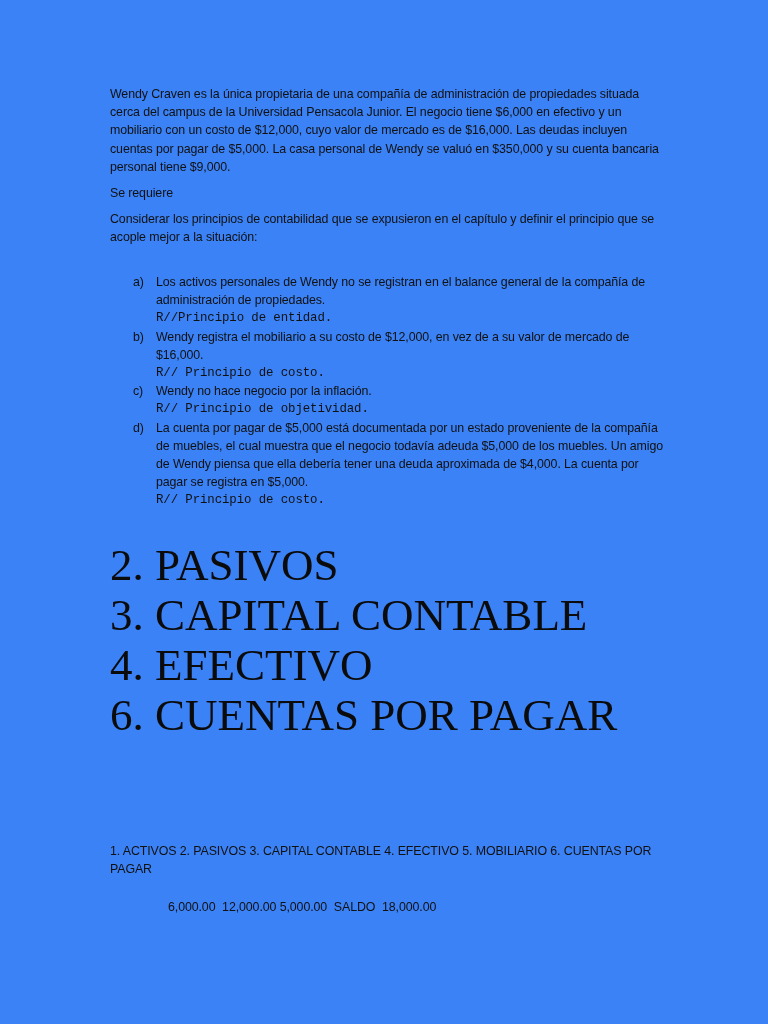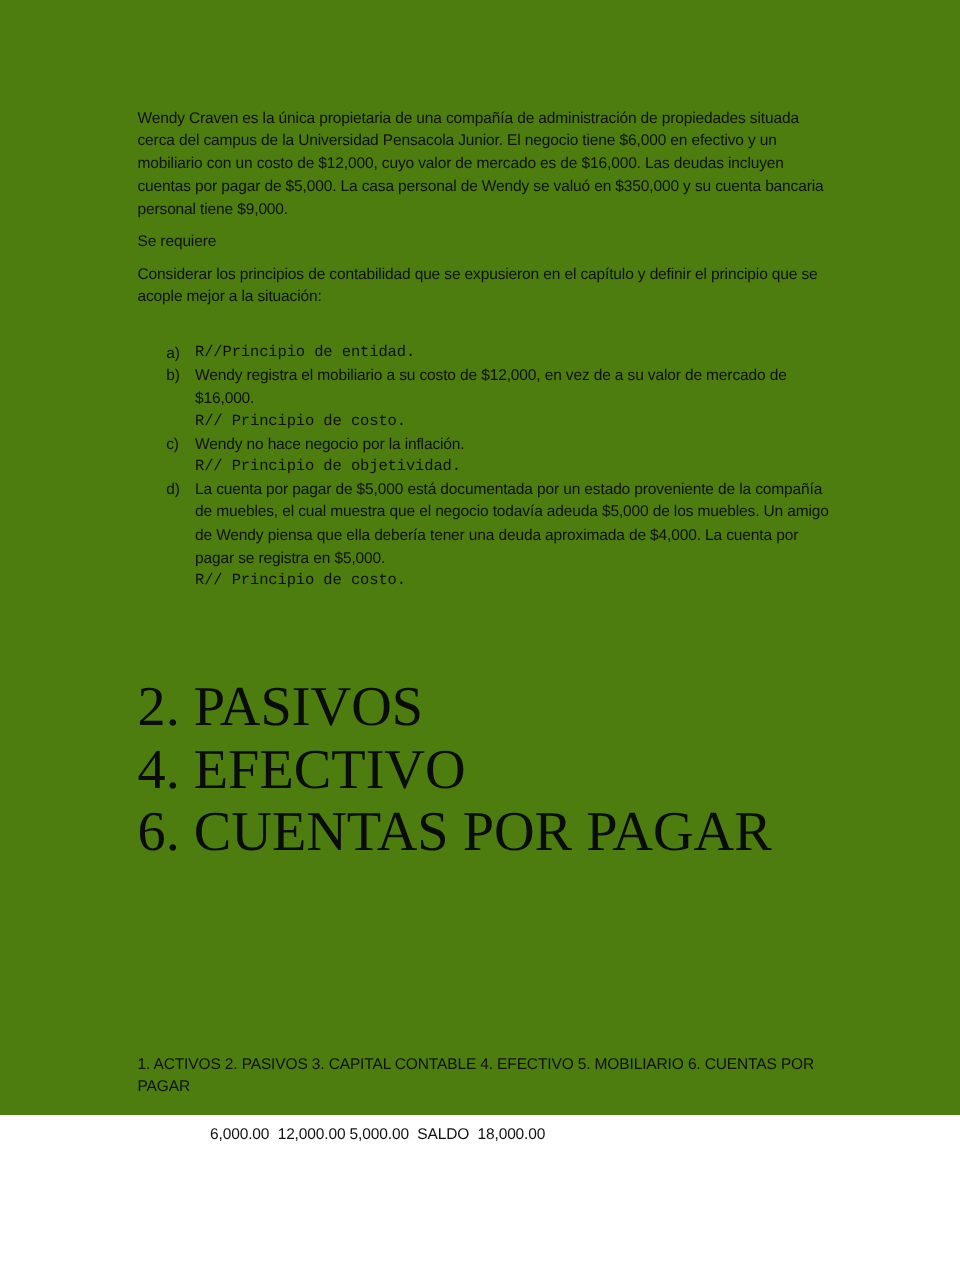--- a/index.html
+++ b/index.html
@@ -11,22 +11,22 @@
       width: 768px;
       height: 1024px;
       position: relative;
       overflow: hidden;
       color: #111111;
       font-family: "Liberation Sans", "DejaVu Sans", sans-serif;
     }
     .page {
       position: absolute;
       left: 0; top: 0;
-      width: 768px; height: 892px;
-      background: #4d7c0f;
+      width: 768px; height: 1024px;
+      background: #3b82f6;
     }
     .body-text {
       font-size: 12.4px;
       line-height: 18.2px;
       letter-spacing: -0.1px;
     }
     .para {
       position: absolute;
       left: 110px;
       width: 560px;
@@ -84,20 +84,21 @@
 
   <p class="para body-text intro">Wendy Craven es la única propietaria de una compañía de administración de propiedades situada cerca del campus de la Universidad Pensacola Junior. El negocio tiene $6,000 en efectivo y un mobiliario con un costo de $12,000, cuyo valor de mercado es de $16,000. Las deudas incluyen cuentas por pagar de $5,000. La casa personal de Wendy se valuó en $350,000 y su cuenta bancaria personal tiene $9,000.</p>
 
   <p class="para body-text instruction">Considerar los principios de contabilidad que se expusieron en el capítulo y definir el principio que se acople mejor a la situación:</p>
 
   <p class="para body-text requiere">Se requiere</p>
 
   <ol class="list body-text">
     <li class="list-item">
       <span class="list-marker">a)</span>
+      <span>Los activos personales de Wendy no se registran en el balance general de la compañía de administración de propiedades.</span>
       <span class="answer">R//Principio de entidad.</span>
     </li>
     <li class="list-item">
       <span class="list-marker">b)</span>
       <span>Wendy registra el mobiliario a su costo de $12,000, en vez de a su valor de mercado de $16,000.</span>
       <span class="answer">R// Principio de costo.</span>
     </li>
     <li class="list-item">
       <span class="list-marker">c)</span>
       <span>Wendy no hace negocio por la inflación.</span>
@@ -106,20 +107,21 @@
     <li class="list-item">
       <span class="list-marker">d)</span>
       <span>La cuenta por pagar de $5,000 está documentada por un estado proveniente de la compañía de muebles, el cual muestra que el negocio todavía adeuda $5,000 de los muebles. Un amigo de Wendy piensa que ella debería tener una deuda aproximada de $4,000. La cuenta por pagar se registra en $5,000.</span>
       <span class="answer">R// Principio de costo.</span>
     </li>
   </ol>
 
 
   <ul class="big-list">
     <li>2. PASIVOS</li>
+    <li>3. CAPITAL CONTABLE</li>
     <li>4. EFECTIVO</li>
     <li>6. CUENTAS POR PAGAR</li>
   </ul>
 
   <p class="para body-text summary-line">1. ACTIVOS  2. PASIVOS  3. CAPITAL CONTABLE  4. EFECTIVO 5. MOBILIARIO  6. CUENTAS POR PAGAR</p>
 
   <p class="values-line body-text">6,000.00  12,000.00 5,000.00  SALDO  18,000.00</p>
 
 </div>
 

